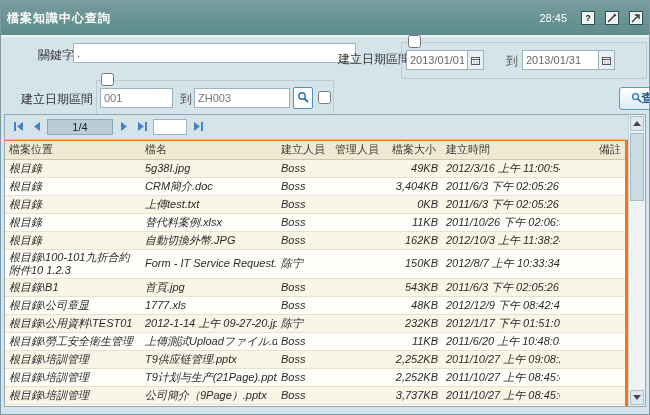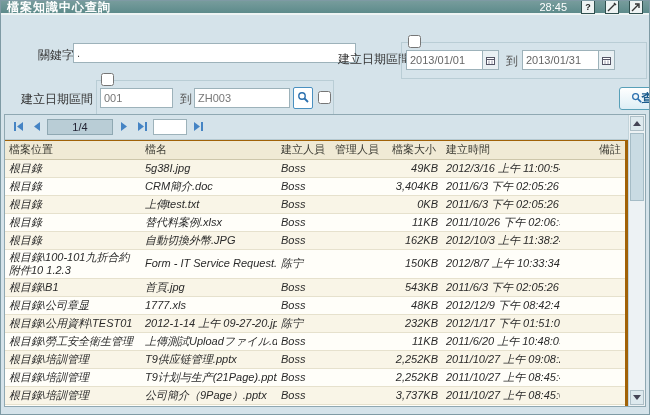--- a/index.html
+++ b/index.html
@@ -1,20 +1,20 @@
 <!DOCTYPE html>
 <html><head>
 <meta charset="utf-8">
 <style>
   * { margin:0; padding:0; box-sizing:border-box; }
   html,body { width:650px; height:415px; font-family:"Liberation Sans","DejaVu Sans",sans-serif; }
   .window { position:relative; width:650px; height:415px; background:#d5e3ea; border:1px solid #7e9aa4; overflow:hidden; }
 
   
-  .titlebar { position:absolute; top:0; left:0; right:0; height:14px;
+  .titlebar { position:absolute; top:0; left:0; right:0; height:36px;
     background:linear-gradient(#779c9c,#5d8b8b); border-bottom:2px solid #eef4f4;
     display:flex; align-items:center; padding:0 6px; }
   .titlebar .title { color:#fff; font-size:12px; font-weight:bold; letter-spacing:1px; }
   .tb-right { margin-left:auto; display:flex; align-items:center; gap:10px; }
   .tb-timer { color:#fff; font-size:11px; margin-right:4px; }
   .tb-btn { width:14px; height:14px; background:#eef3f3; border:1px solid #30504f;
     color:#222; font-size:9px; font-weight:bold; line-height:12px; text-align:center; cursor:pointer; }
   .tb-btn svg { display:block; margin:1px auto; }
 
   
@@ -29,21 +29,21 @@
   .cal-btn { width:16px; border-left:1px solid #9db2ba; background:#e9f0f3; display:flex; align-items:center; justify-content:center; cursor:pointer; }
   .btn { position:absolute; border-radius:3px; font-size:12px; cursor:pointer; font-family:inherit;margin-left:30px; }
   .btn-set { border:1px solid #a9cddc; background:#f2f9fb; color:#8da6b1; }
   .btn-query { border:1px solid #58a0b8; background:linear-gradient(#ffffff,#ddeef5);
     color:#1c5d8d; font-weight:bold; display:flex; align-items:center; justify-content:center; }
   .mag-btn { position:absolute; width:20px; height:22px; border:1px solid #4a90c0; background:#fff;
     border-radius:2px; display:flex; align-items:center; justify-content:center; cursor:pointer; }
 
   
   .panel { position:absolute; top:113px; left:3px; right:3px; bottom:7px;
-    border:1px solid #8fa8b2; background:#a16207; }
+    border:1px solid #8fa8b2; background:#f97316; }
   .pagination { position:absolute; top:0; left:0; right:17px; height:25px; background:#d5e3ea;
     border-bottom:1px solid #b6c9d1; display:flex; align-items:center; gap:4px; padding:0 6px; }
   .pg-btn { width:14px; height:14px; border:none; background:transparent; padding:0; cursor:pointer; }
   .pg-box { width:66px; height:16px; background:#b9cdd6; border:1px solid #8fa8b2;
     font-size:11px; color:#223; text-align:center; line-height:15px; }
   .pg-input { width:34px; height:16px; border:1px solid #9db2ba; background:#fff; font-size:11px; padding:0 2px; font-family:inherit; }
 
   .table-wrap { position:absolute; top:26px; left:0; right:17px; bottom:0; overflow:hidden; }
   table { border-collapse:collapse; width:620px; table-layout:fixed; font-size:11px; }
   thead th { background:#f0ead5; border-bottom:1px solid #cdc6aa; color:#3c3c34;
@@ -91,21 +91,21 @@
     </span>
   </div>
 
   <div class="form-area">
     <span class="flabel" style="left:37px; top:22px;">關鍵字</span>
     <input class="tinput" style="left: 72px; top: 18px; width: 283px;" value=".">
 
     <span class="flabel" style="left:337px; top:26px;">建立日期區間</span>
     <div class="fieldset" style="left:400px; top:17px; width:246px; height:37px;"></div>
     <input type="checkbox" class="cbx" style="left: 407px; top: 10px;">
-    <div class="igroup" style="left:405px; top:25px; width:93px;">
+    <div class="igroup" style="left:405px; top:25px; width:78px;">
       <input value="2013/01/01" style="">
       <span class="cal-btn">
         <svg width="9" height="9" viewBox="0 0 9 9">
             <rect x="0.5" y="1.5" width="8" height="7" fill="#fff" stroke="#556"></rect>
             <line x1="0.5" y1="3.5" x2="8.5" y2="3.5" stroke="#556"></line>
             <line x1="3" y1="4.5" x2="3" y2="8" stroke="#99a"></line>
             <line x1="6" y1="4.5" x2="6" y2="8" stroke="#99a"></line>
           </svg>
       </span>
     </div>

